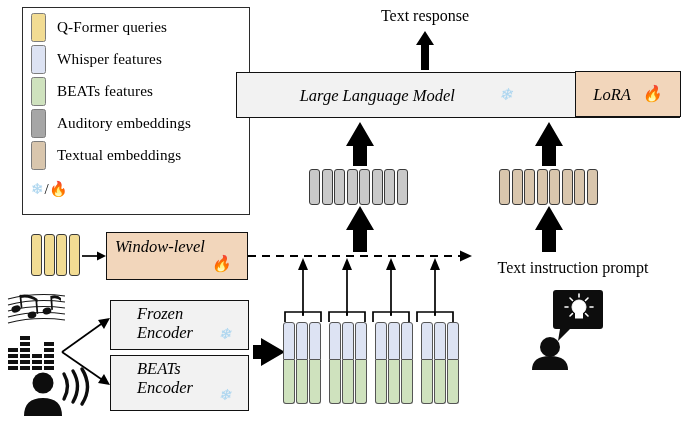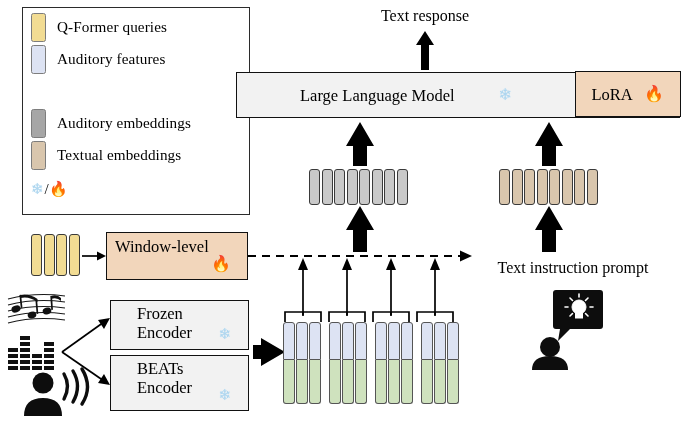--- a/index.html
+++ b/index.html
@@ -15,21 +15,21 @@
           box-sizing:border-box;flex:none;}
   .legend-label{margin-left:11px;font-size:15.2px;white-space:nowrap;letter-spacing:.1px;}
   .ft-pair{display:flex;align-items:center;font-size:14px;}
   .ft-pair .slash{margin:0 1px;font-size:15px;}
 
   
   .snow{color:#aed6ef;font-size:15px;line-height:1;text-shadow:0 0 1px #cfe6f5;}
   .fire{font-size:15px;line-height:1;}
 
   
-  .box{box-sizing:border-box;border:1.8px solid #111;background:#f2f2f2;}
+  .box{box-sizing:border-box;border:1.8px solid #111;background:#f2f2f2;font-style:italic;}
   .boxlabel{font-size:16.5px;line-height:19px;text-align:center;}
 
   
   .strip{display:flex;gap:1.5px;}
   .tok{border:1.5px solid #3a3a3a;border-radius:3px;box-sizing:border-box;}
 
   
   svg{position:absolute;overflow:visible;}
   .thin{stroke:#000;stroke-width:1.7px;fill:none;}
   .dash{stroke:#000;stroke-width:2px;fill:none;stroke-dasharray:8 6;}
@@ -39,21 +39,25 @@
 </head>
 <body>
 
 <div id="legend" class="abs">
   <div class="legend-row" style="top:4px">
     <span class="swatch" style="background: rgb(242, 220, 147);"></span>
     <span class="legend-label">Q-Former queries</span>
   </div>
   <div class="legend-row" style="top:36px">
     <span class="swatch" style="background: rgb(221, 227, 243);"></span>
-    <span class="legend-label">Auditory features</span>
+    <span class="legend-label">Whisper features</span>
+  </div>
+  <div class="legend-row" style="top:68px">
+    <span class="swatch" style="background: rgb(207, 226, 190);"></span>
+    <span class="legend-label">BEATs features</span>
   </div>
   <div class="legend-row" style="top:100px">
     <span class="swatch" style="background: rgb(166, 166, 166);"></span>
     <span class="legend-label">Auditory embeddings</span>
   </div>
   <div class="legend-row" style="top:132px">
     <span class="swatch" style="background: rgb(217, 198, 173);"></span>
     <span class="legend-label">Textual embeddings</span>
   </div>
   <div class="legend-row" style="top:166px">

